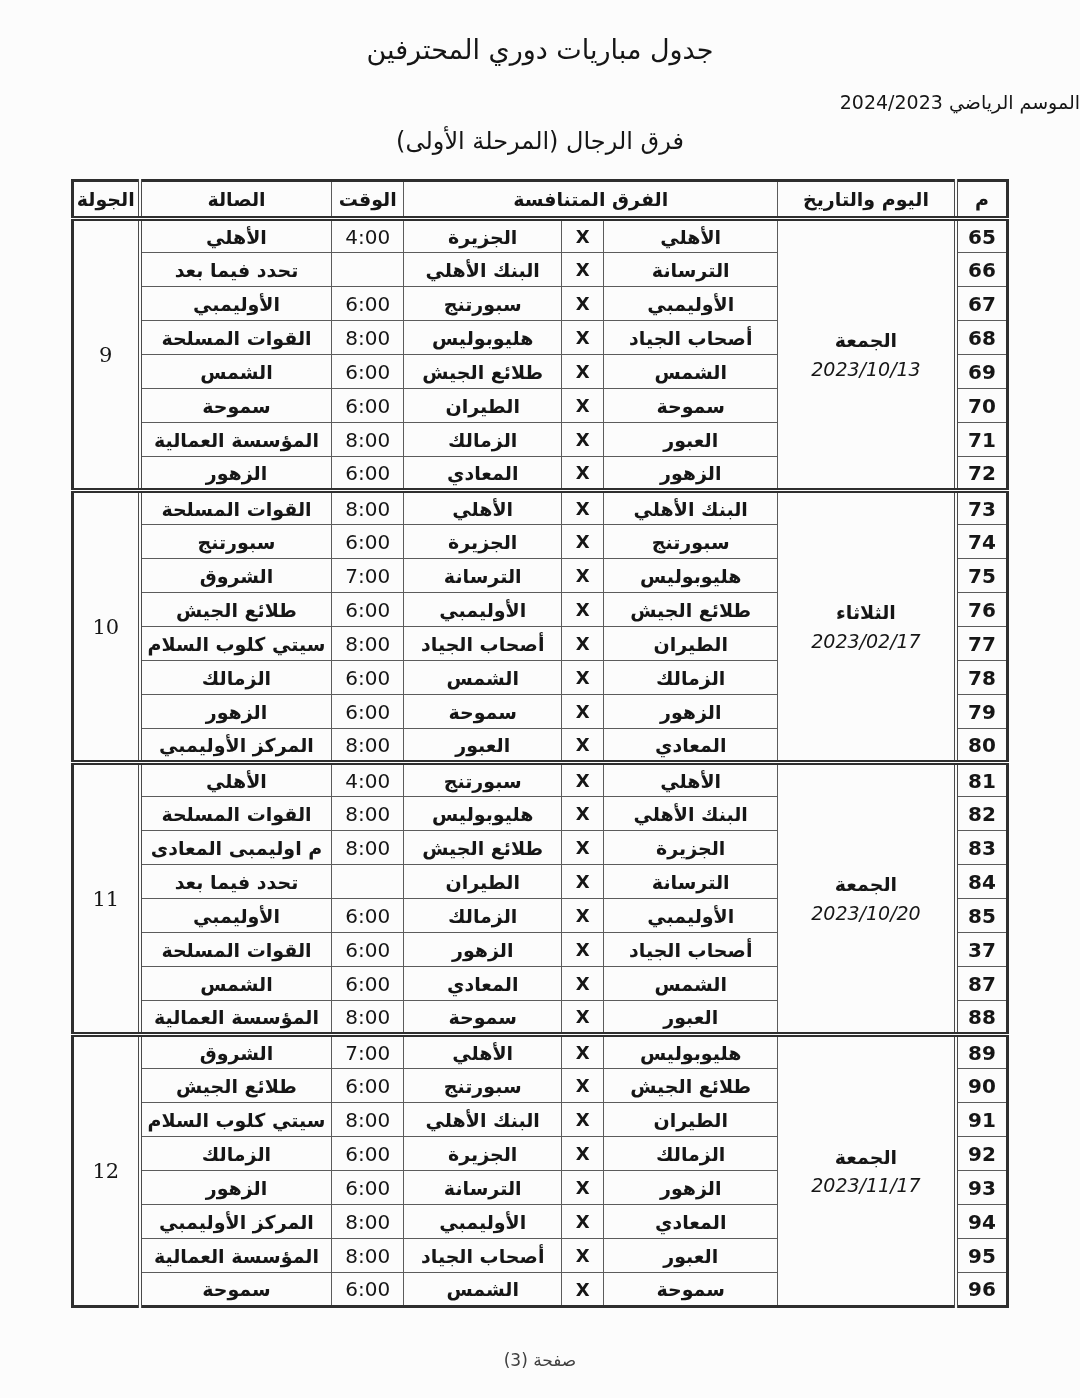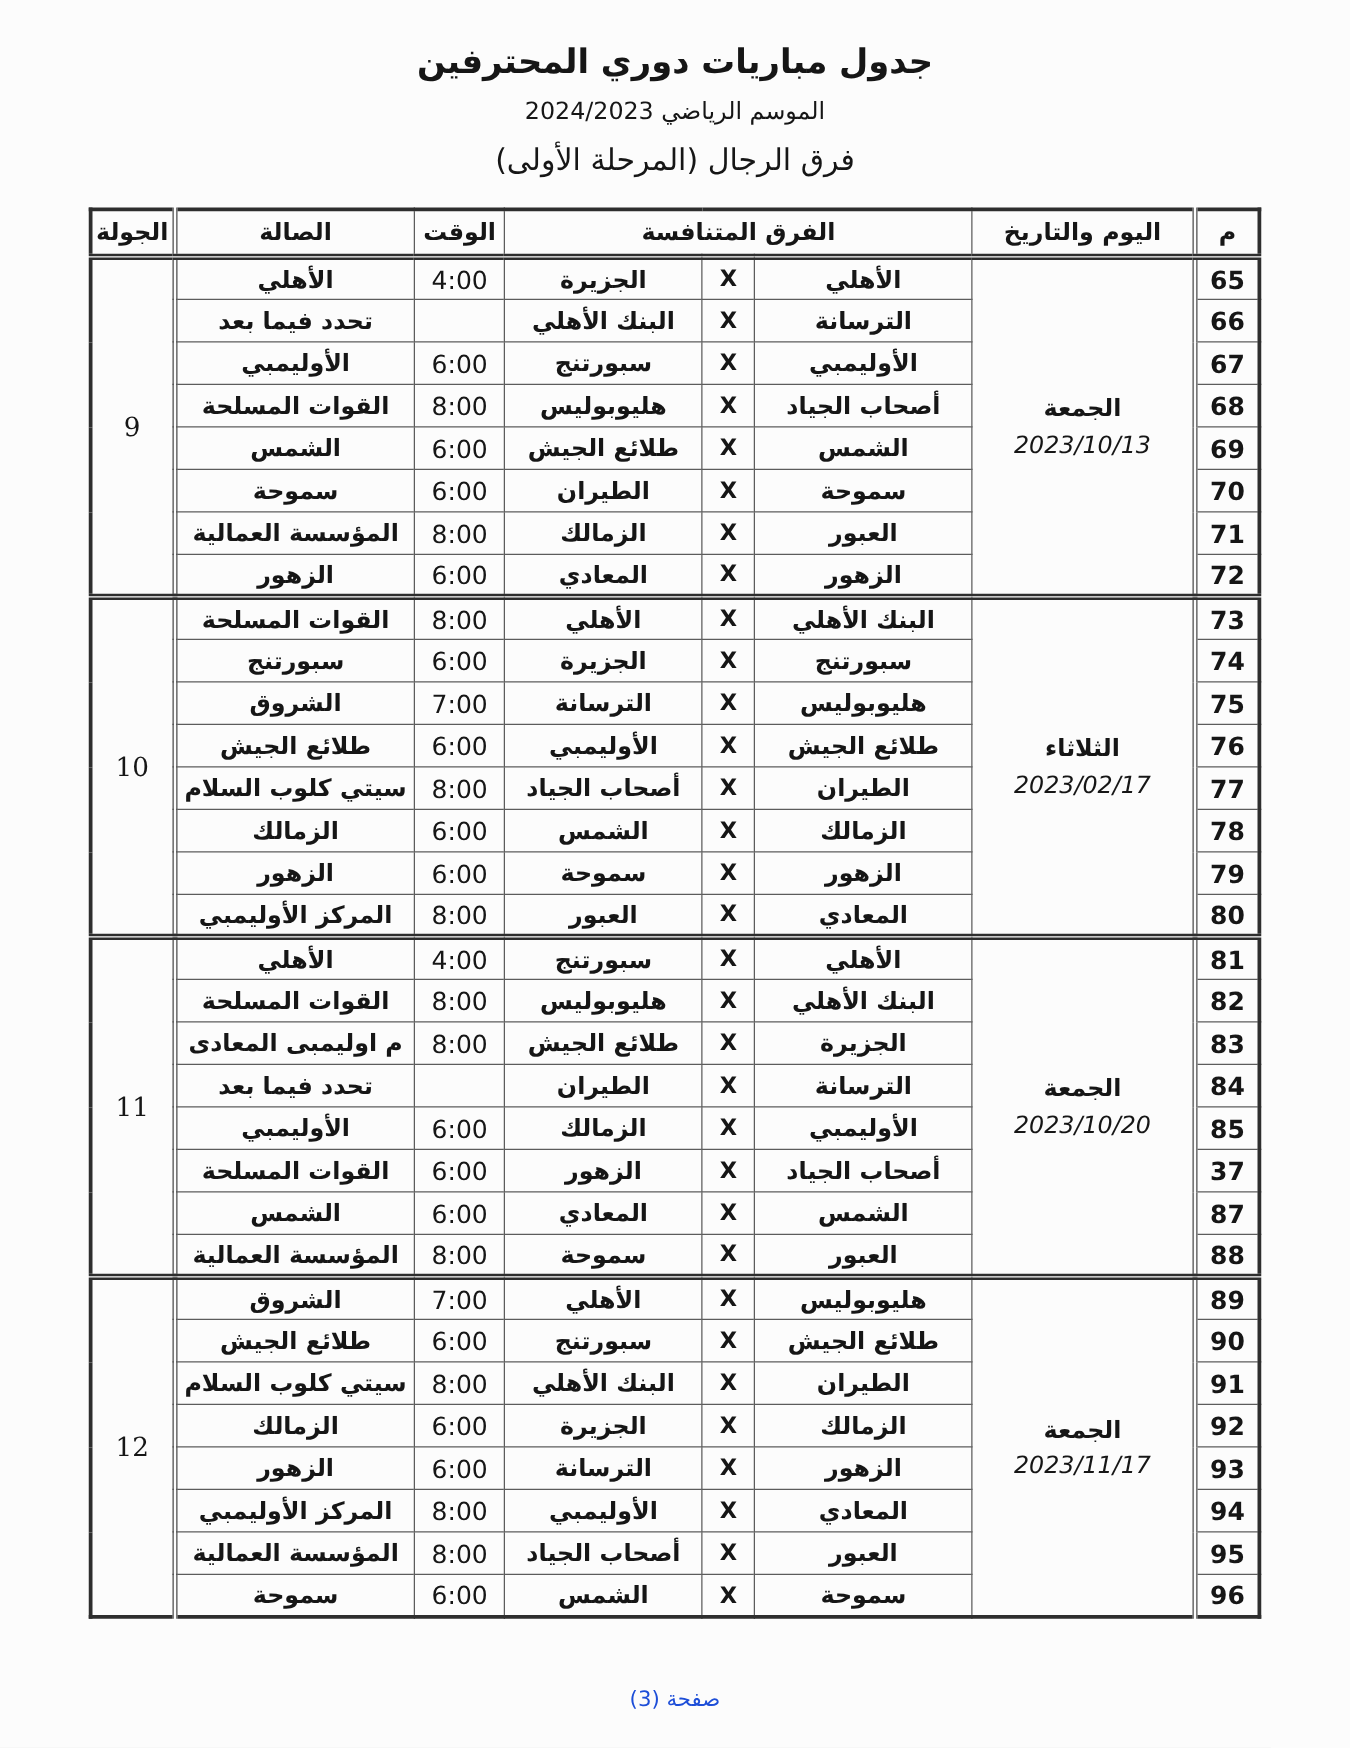--- a/index.html
+++ b/index.html
@@ -3,22 +3,22 @@
 <meta charset="utf-8">
 <style>
   html,body{margin:0;padding:0;background:#f4f4f4;}
   .page{
     width:1080px;height:1398px;box-sizing:border-box;
     margin:0 auto;padding-top:34px;
     background:#fcfcfc;color:#161616;
     font-family:"DejaVu Sans",sans-serif;
     position:relative;
   }
-  .title{font-size:27px;font-weight:bold;text-align:center;letter-spacing:0.5px;}
-  .subtitle{font-size:19px;text-align:center;margin-top:13px;}
+  .title{font-size:27px;font-weight:normal;text-align:center;letter-spacing:0.5px;}
+  .subtitle{font-size:19px;margin-top:26px;}
   .subtitle2{font-size:24px;font-weight:normal;text-align:center;margin-top:14px;}
 
   table.sched{
     border-collapse:collapse;table-layout:fixed;
     margin:24px auto 0;
     border:3px solid #2e2e2e;
   }
   .sched th,.sched td{
     border:1px solid #5c5c5c;
     text-align:center;vertical-align:middle;
@@ -39,21 +39,21 @@
   td.c-num{font-weight:bold;font-size:20px;}
   td.c-time{font-weight:normal;font-size:20px;}
   td.c-vs{font-size:18px;font-weight:bold;}
   td.c-round{font-family:"DejaVu Serif",serif;font-weight:normal;font-size:21px;}
   td.c-date{font-weight:normal;}
   .day{font-size:19px;font-weight:bold;line-height:1.5;}
   .date{font-size:19px;font-weight:normal;line-height:1.5;font-style:italic;}
 
   .footer{
     position:absolute;left:0;right:0;bottom:28px;
-    text-align:center;font-size:17px;color:#1d4ed8;
+    text-align:center;font-size:17px;color:#404040;
   }
 </style>
 </head>
 <body>
 
 <div class="page">
   <div class="title">جدول مباريات دوري المحترفين</div>
   <div class="subtitle">الموسم الرياضي 2024/2023</div>
   <div class="subtitle2">فرق الرجال (المرحلة الأولى)</div>
 

